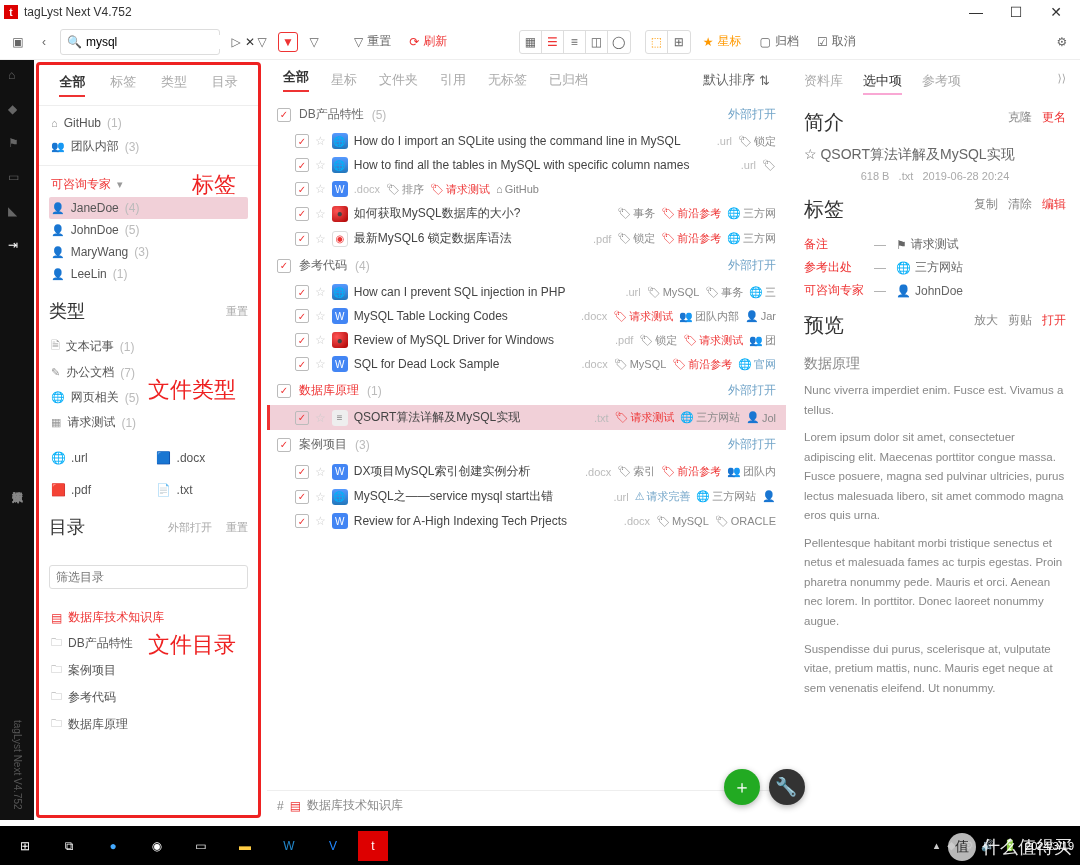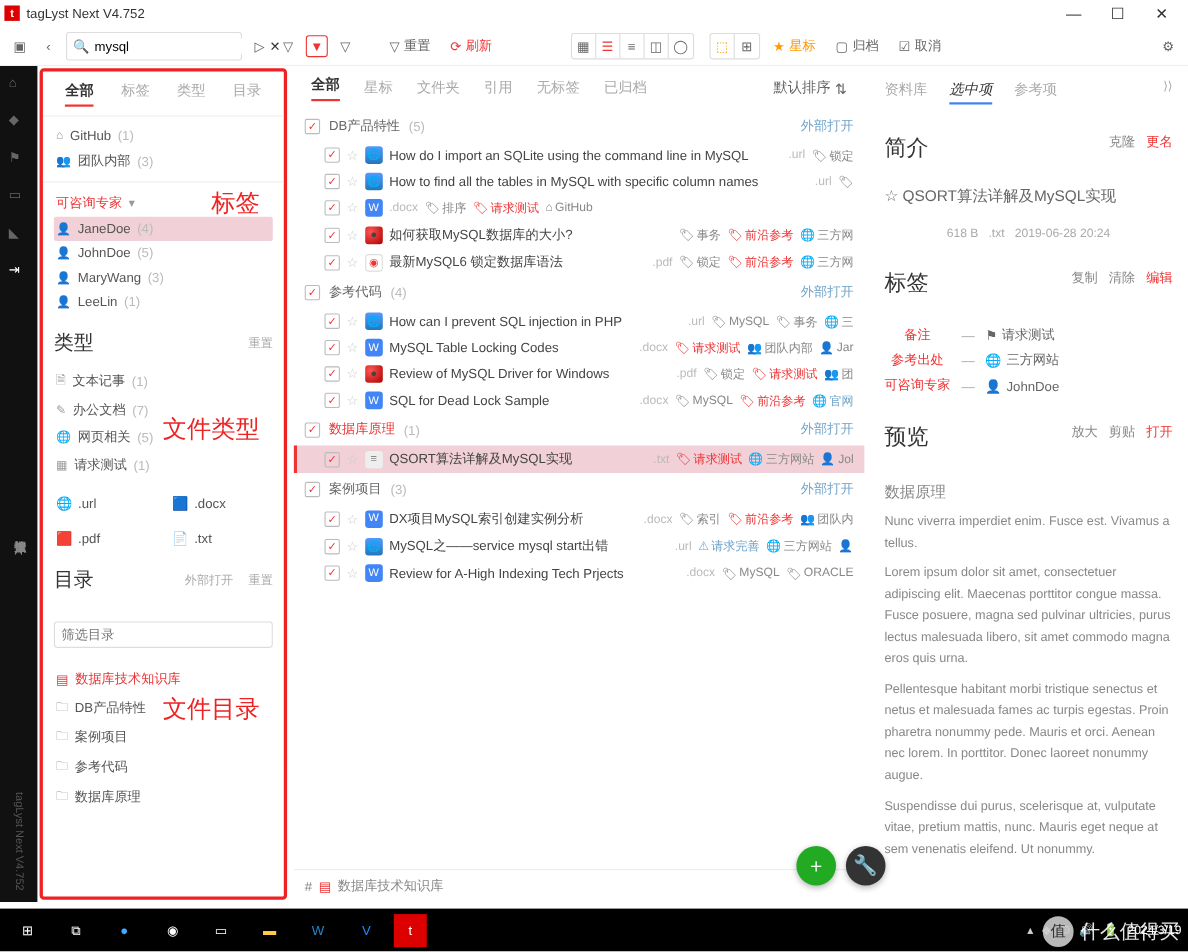--- a/index.html
+++ b/index.html
@@ -53,31 +53,31 @@
 .fpdf { background:#fff; color:#e33; border:1px solid #ddd; }
 .fplain { background:#eee; color:#888; }
 .fball { background:radial-gradient(circle at 30% 30%,#f55,#a00); border-radius:50%; }
 .row .name { flex:1; overflow:hidden; text-overflow:ellipsis; }
 .row .ext { color:#bbb; font-size:11px; }
 .row .tag { font-size:11px; color:#888; display:flex; align-items:center; gap:2px; }
 .row .tag.red { color:#e33; }
 .row .tag.blue { color:#71a4c8; }
 .footer { padding:6px 10px; color:#888; font-size:12px; border-top:1px solid #eee; display:flex; align-items:center; gap:6px; }
 .fab { position:absolute; width:36px; height:36px; border-radius:50%; background:#333; color:#fff; display:flex; align-items:center; justify-content:center; cursor:pointer; font-size:18px; box-shadow:0 2px 6px rgba(0,0,0,.3); }
-.detail { width:290px; padding:8px 14px; display:flex; flex-direction:column; gap:12px; overflow-y:auto; }
+.detail { width:290px; padding:8px 14px; display:flex; flex-direction:column; gap:0; overflow-y:auto; }
 .detail-tabs { display:flex; gap:20px; justify-content:center; color:#aaa; font-size:13px; padding:4px 0 8px; }
-.detail-tabs .active { color:#333; border-bottom:2px solid #3b82f6; padding-bottom:3px;font-style:italic; }
+.detail-tabs .active { color:#333; border-bottom:2px solid #f9a8d4; padding-bottom:3px; }
 .d-head { display:flex; padding:6px 0; }
 .d-title { font-size:20px; color:#333; }
 .d-actions { margin-left:auto; display:flex; gap:10px; font-size:12px; }
 .d-actions span { color:#888; cursor:pointer; }
 .d-actions .red { color:#e33; }
 .d-file { font-size:14px; color:#666; padding:4px 0; }
 .d-meta { text-align:center; color:#aaa; font-size:11px; padding:2px 0 8px; }
-.d-tags { padding:4px 0; font-size:12px;text-align:center; }
+.d-tags { padding:4px 0; font-size:12px; }
 .d-tagrow { display:flex; align-items:center; gap:10px; padding:3px 0; }
 .d-tagrow .key { color:#e33; min-width:60px; }
 .d-tagrow .dash { color:#aaa; }
 .d-tagrow .val { color:#666; display:flex; align-items:center; gap:4px; }
 .d-preview { padding-top:6px; }
 .d-preview-title { font-size:14px; color:#888; padding:4px 0; }
 .d-preview-body { font-size:11.5px; color:#888; line-height:1.7; padding-top:4px; }
 .d-preview-body p { margin-bottom:8px; }
 .taskbar { height:39px; background:#000; display:flex; align-items:center; padding:0 6px; gap:6px; position:absolute; bottom:0; left:0; right:0; }
 .taskbar .tb-app { width:38px; height:30px; display:flex; align-items:center; justify-content:center; color:#fff; cursor:pointer; }

